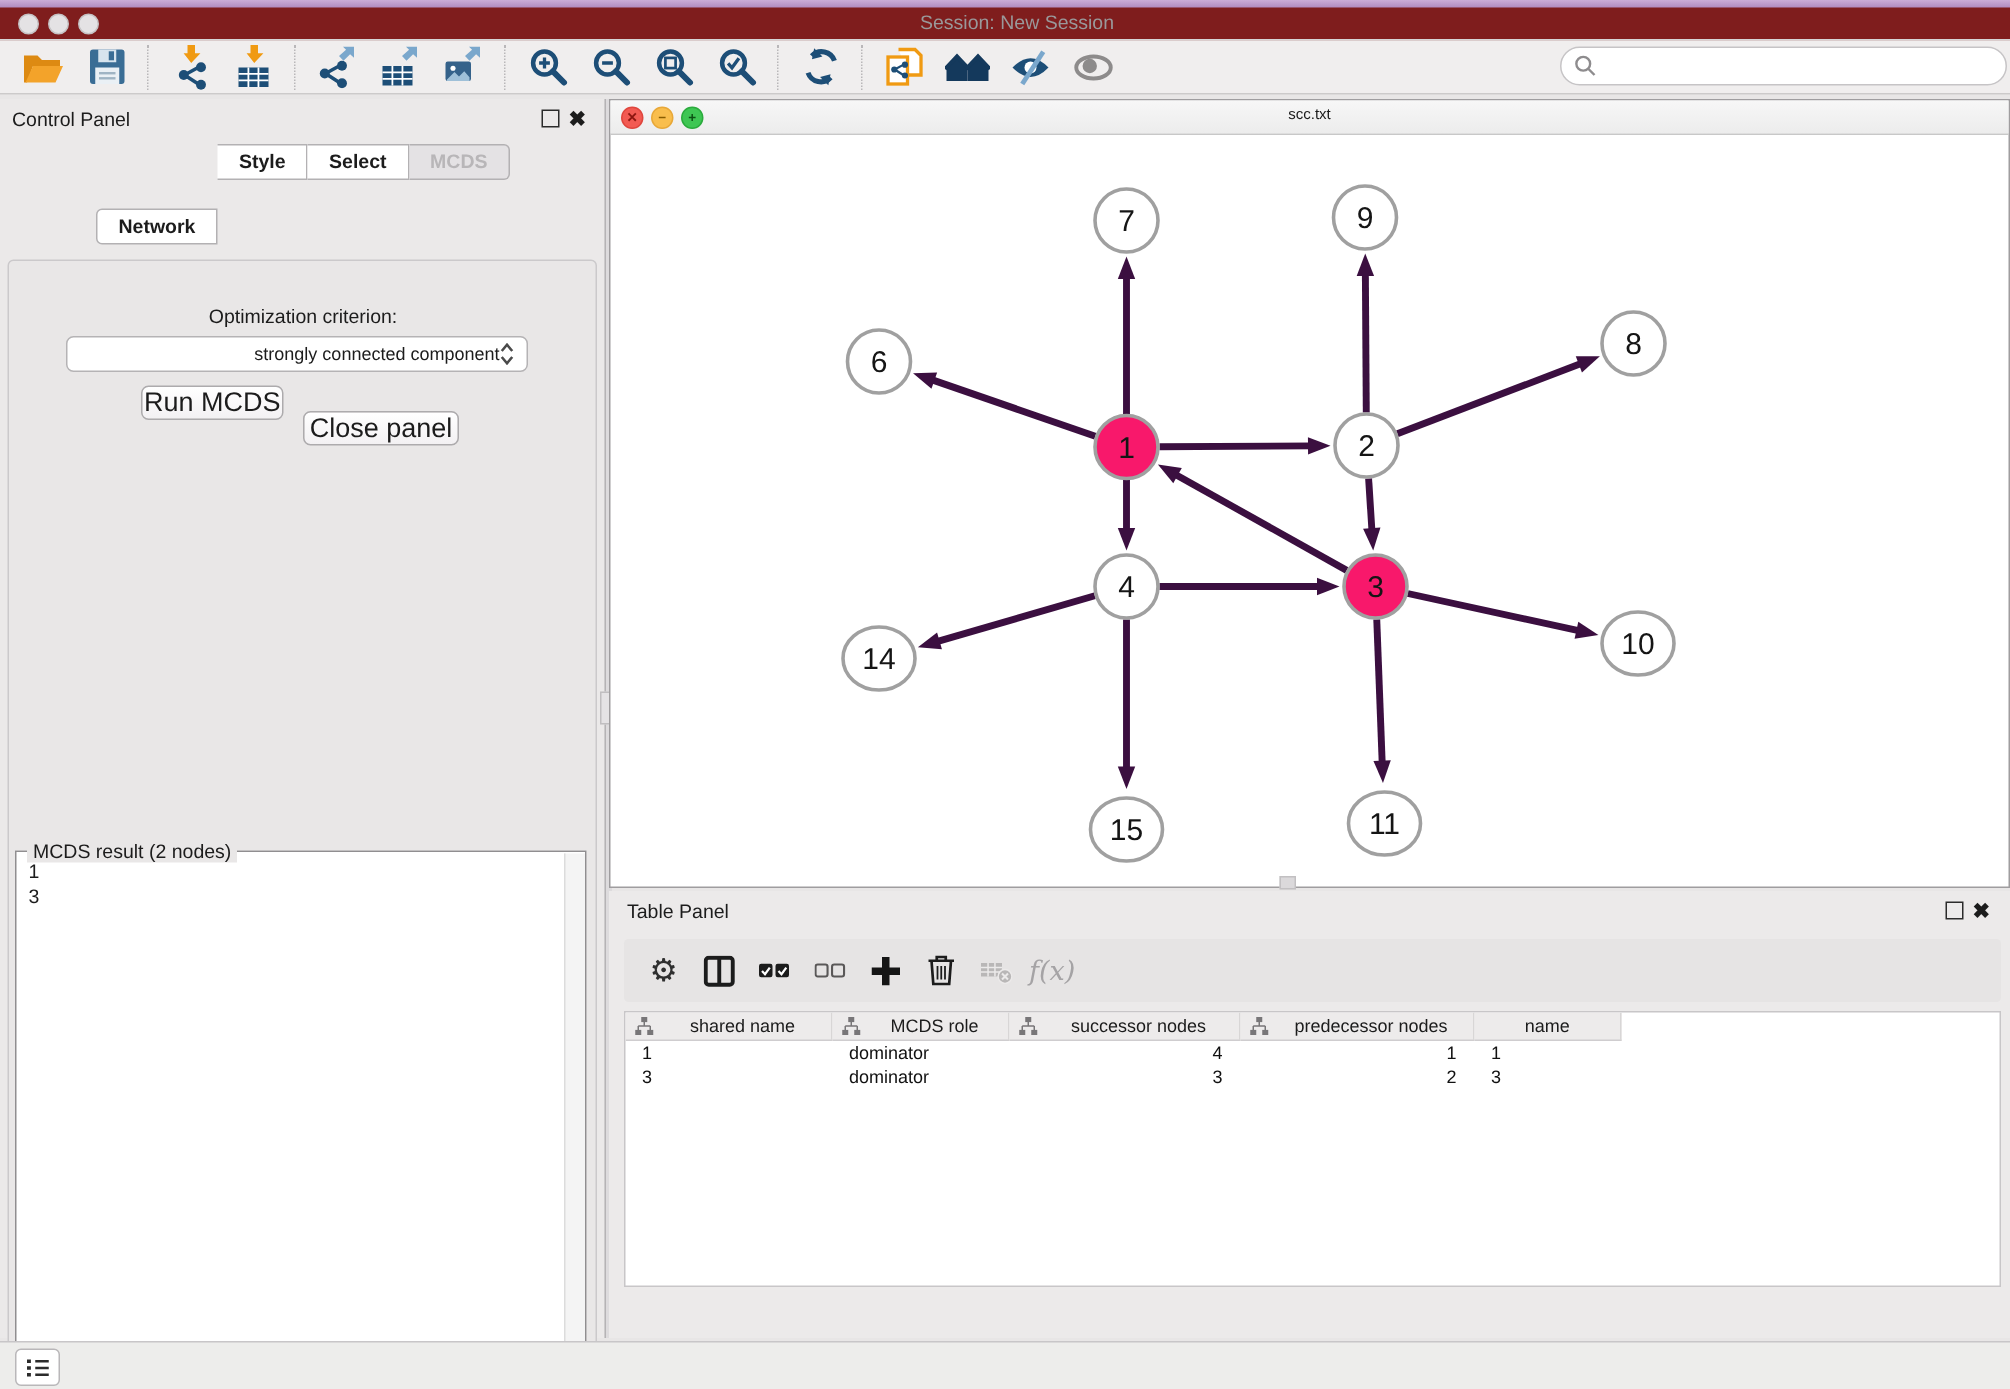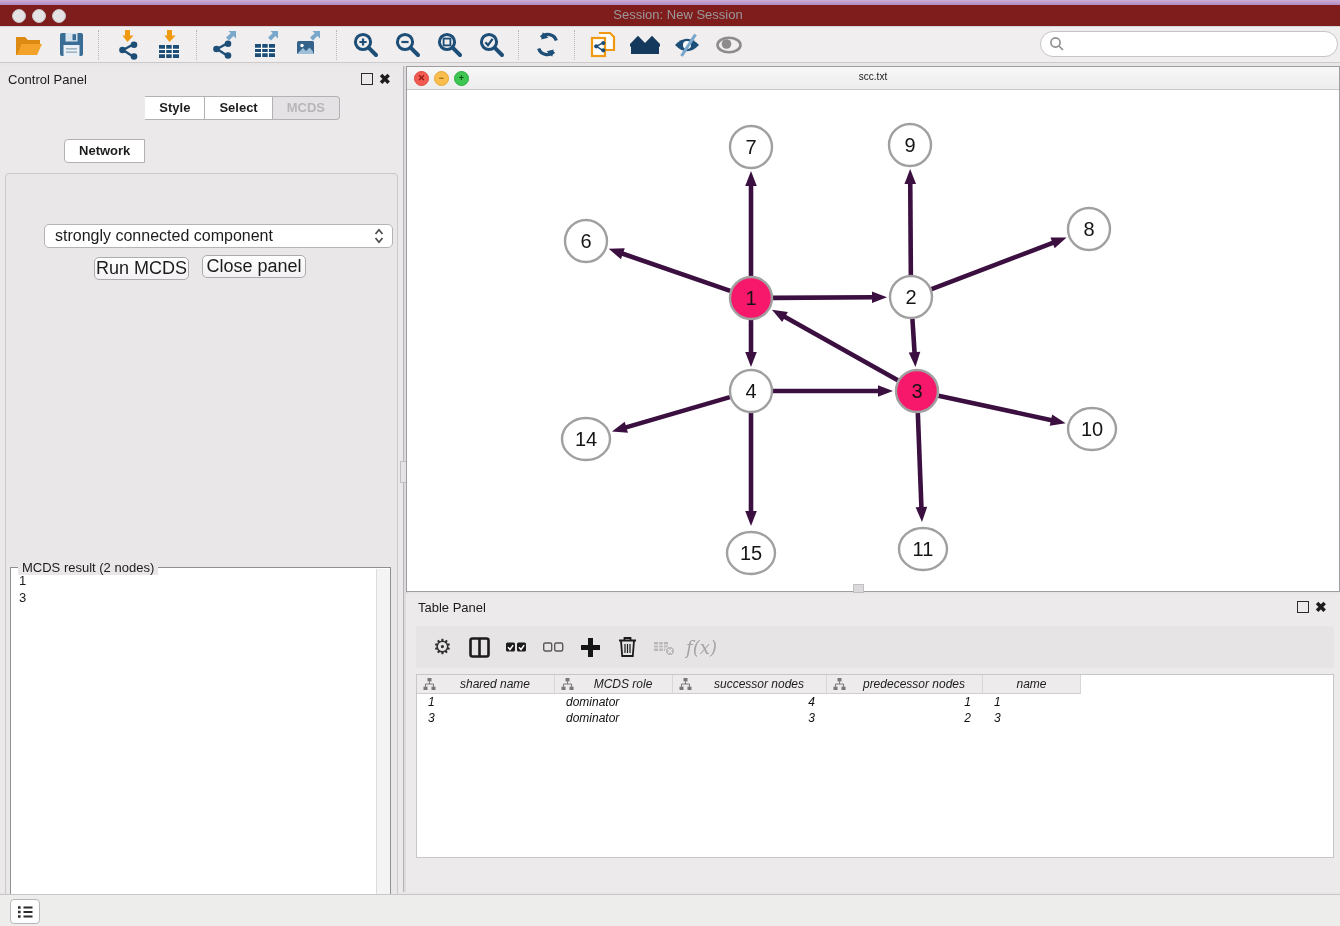--- a/index.html
+++ b/index.html
@@ -21,41 +21,41 @@
   .panel-title{font-size:13px;color:#1c1c1c;}
   .win-float{width:10px;height:10px;border:1.6px solid #2b2b2b;display:inline-block;}
   .win-close{font-size:14px;font-weight:bold;color:#1c1c1c;line-height:10px;}
   #cp-body{left:5px;top:107px;width:393px;height:781px;background:#e9e7e7;border:1px solid #cbc9cb;border-radius:4px;box-sizing:border-box;}
   .tab-row{display:flex;}
   .cp-tab{height:22px;line-height:22px;padding:0 14px;font-size:13px;font-weight:600;background:#fff;border:1px solid #b3b1b3;border-left:none;color:#1c1c1c;}
   .cp-tab.first{border-left:1px solid #b3b1b3;border-radius:4px 0 0 4px;margin-top:43px;}
   .cp-tab.last{border-radius:0 4px 4px 0;}
   .cp-tab.disabled{background:#e4e2e4;color:#b8b6b8;}
   #opt-label{left:0;top:137px;width:404px;text-align:center;font-size:13px;color:#1c1c1c;}
-  #criterion-select{left:44px;top:158px;width:349px;height:24px;background:#fff;border:1px solid #b5b3b5;border-radius:5px;display:flex;align-items:center;box-sizing:border-box;padding-left:10px;font-size:16px;color:#1c1c1c;}
+  #criterion-select{left:44px;top:158px;width:308px;height:24px;background:#fff;border:1px solid #b5b3b5;border-radius:5px;display:flex;align-items:center;box-sizing:border-box;padding-left:10px;font-size:12px;color:#1c1c1c;text-align:right;}
   .mac-btn{height:23px;background:linear-gradient(#ffffff,#f3f1f3);border:1px solid #adabad;border-radius:5px;font-size:18px;color:#1c1c1c;display:flex;align-items:center;justify-content:center;box-sizing:border-box;}
   #result-frame{left:10px;top:501px;width:381px;height:376px;border:1px solid #908e90;box-sizing:border-box;background:#fff;}
   #result-legend{left:18px;top:494px;background:#e9e7e7;padding:0 4px;font-size:13px;color:#1c1c1c;}
   #result-text{left:12px;top:503px;width:363px;height:370px;font-size:13px;line-height:17px;color:#1c1c1c;padding:3px 0 0 7px;white-space:pre;}
   #result-scroll{left:376px;top:503px;width:13px;height:370px;background:#f4f4f4;border-left:1px solid #dcdcdc;}
   
   #v-splitter{left:403px;top:66px;width:4px;height:826px;background:#dddbdd;border-left:1px solid #b5b3b5;}
   #v-splitter-handle{left:400px;top:461px;width:9px;height:20px;background:#e5e3e5;border:1px solid #c0bec0;}
   
   #net-window{left:406px;top:66px;width:934px;height:526px;background:#fff;border:1px solid #9f9d9f;box-sizing:border-box;}
   #net-titlebar{position:absolute;left:0;top:0;width:100%;height:22px;background:linear-gradient(#f7f7f7,#ececec);border-bottom:1px solid #c8c8c8;}
   .mac-dot{position:absolute;top:4px;width:13px;height:13px;border-radius:50%;font-size:9px;font-weight:bold;text-align:center;line-height:13px;}
   #net-title{position:absolute;left:0;top:4px;width:100%;text-align:center;font-size:10px;color:#1a1a1a;}
   #graph-svg{position:absolute;left:0;top:22px;}
   #net-handle{left:853px;top:584px;width:9px;height:7px;background:#dbd9db;border:1px solid #c2c0c2;}
   
   #table-panel{left:406px;top:594px;width:934px;height:298px;background:#eceaea;}
   #tp-toolbar{left:416px;top:626px;width:918px;height:42px;background:#e6e4e4;border-radius:3px;display:flex;align-items:center;padding-left:8px;box-sizing:border-box;}
   .tp-btn{width:37px;height:34px;display:flex;align-items:center;justify-content:center;}
-  #data-table{left:416px;top:674px;width:918px;height:184px;background:#fff;border:1px solid #c8c6c8;box-sizing:border-box;overflow:hidden;font-style:italic;}
+  #data-table{left:416px;top:674px;width:918px;height:184px;background:#fff;border:1px solid #c8c6c8;box-sizing:border-box;overflow:hidden;}
   .th-row{display:flex;height:19px;}
   .th-cell{background:#edebeb;border-right:1px solid #d8d6d6;border-bottom:1px solid #cfcdcf;display:flex;align-items:center;font-size:12px;color:#1c1c1c;box-sizing:border-box;}
   .th-label{flex:1;text-align:center;}
   .td-row{display:flex;height:16px;}
   .td-cell{font-size:12px;color:#111;box-sizing:border-box;line-height:16px;}
   .al{padding-left:11px;text-align:left;}
   .ar{padding-right:12px;text-align:right;}
   #tp-tabs{left:406px;top:864px;width:934px;display:flex;justify-content:center;}
   .tp-tab{height:22px;line-height:22px;padding:0 13px;font-size:13px;font-weight:bold;background:#fff;border:1px solid #c4c2c4;border-left:none;color:#1c1c1c;}
   .tp-tab.first{border-left:1px solid #c4c2c4;border-radius:5px 0 0 5px;}
@@ -267,29 +267,30 @@
     <span class="abs win-close" style="left:379px;top:8px">✖</span>
     <div class="abs" id="cp-body"></div>
     <div class="abs" style="left:0;top:30px;width:404px;display:flex;justify-content:center;">
       <div class="tab-row" id="cp-tabs">
           <div class="cp-tab first">Network</div>
           <div class="cp-tab">Style</div>
           <div class="cp-tab">Select</div>
           <div class="cp-tab last disabled">MCDS</div>
         </div>
     </div>
+    <div class="abs" id="opt-label">Optimization criterion:</div>
     <div class="abs" id="criterion-select">
       <span style="flex:1">strongly connected component</span>
       <svg width="10" height="16" style="margin-right:8px">
         <path d="M1.5 6 L5 1.8 L8.5 6" stroke="#4a4a4a" stroke-width="1.7" fill="none"></path>
         <path d="M1.5 10 L5 14.2 L8.5 10" stroke="#4a4a4a" stroke-width="1.7" fill="none"></path>
       </svg>
     </div>
     <div class="abs mac-btn" style="left:94px;top:191px;width:95px">Run MCDS</div>
-    <div class="abs mac-btn" style="left:202px;top:189px;width:104px">Close panel</div>
+    <div class="abs mac-btn" style="left:202px;top:208px;width:104px">Close panel</div>
     <div class="abs" id="result-frame"></div>
     <div class="abs" id="result-text">1
 3</div>
     <div class="abs" id="result-scroll"></div>
     <div class="abs" id="result-legend">MCDS result (2 nodes)</div>
   </div>
 
   <div class="abs" id="v-splitter"></div>
   <div class="abs" id="v-splitter-handle"></div>
 

